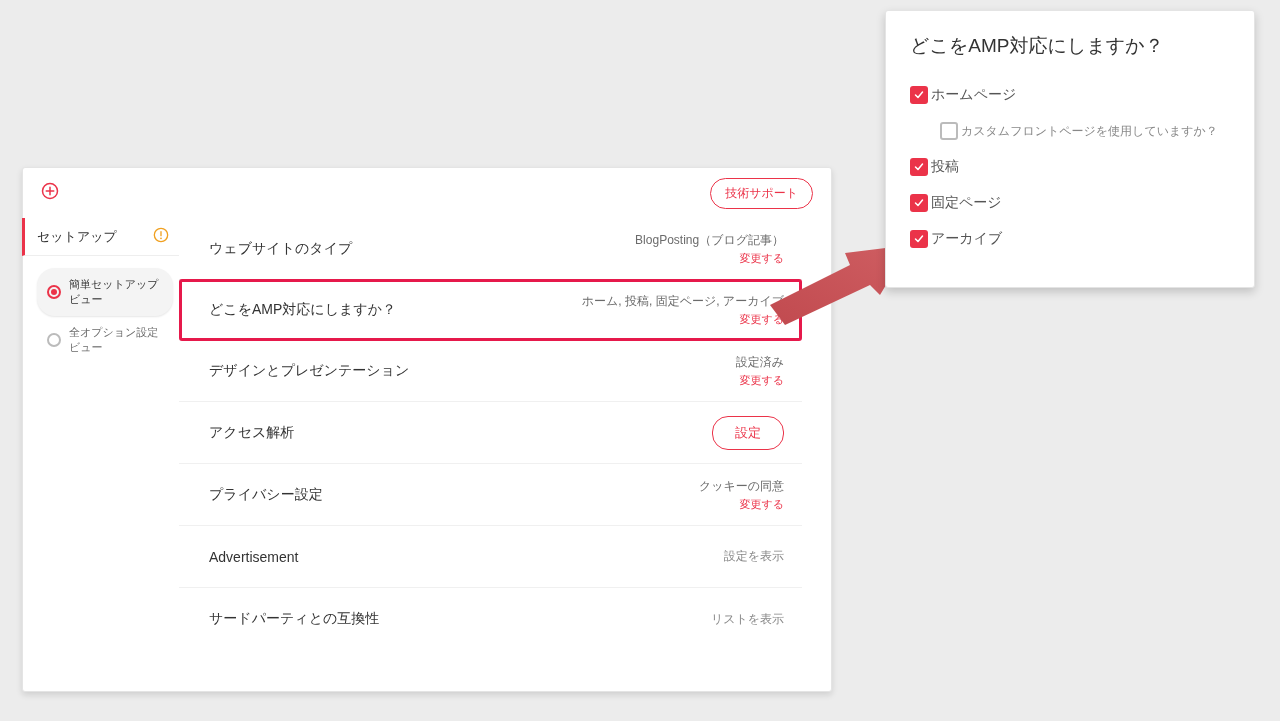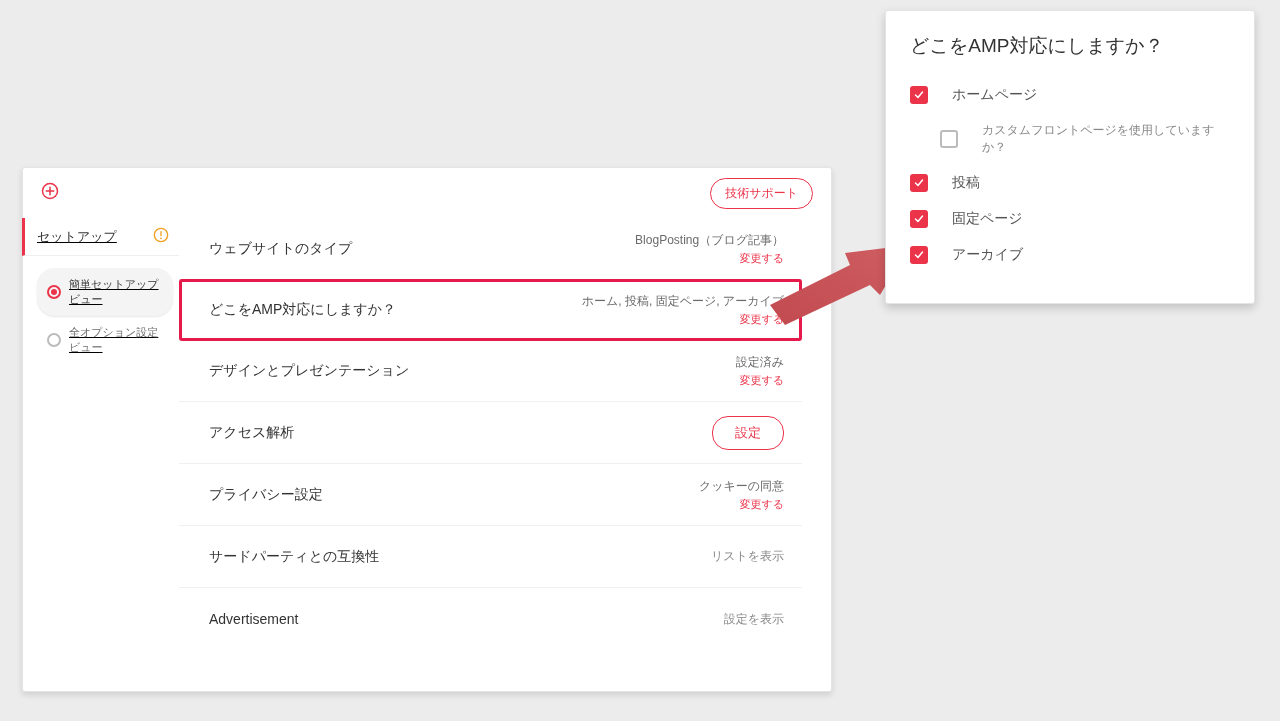--- a/index.html
+++ b/index.html
@@ -16,21 +16,21 @@
     padding:0 18px;
   }
   .plus-icon{width:18px;height:18px;}
   .tech-support-btn{
     border:1px solid #eb3349;border-radius:18px;background:#fff;
     color:#eb3349;font-size:12px;padding:6px 14px;cursor:pointer;
   }
   .card-body{display:flex;height:475px;}
 
   
-  .sidebar{width:156px;border-right:0;text-decoration:underline;}
+  .sidebar{width:156px;border-right:0;}
   .sidebar-title{
     height:38px;display:flex;align-items:center;justify-content:space-between;
     padding:0 10px 0 12px;font-size:13px;color:#333;
     border-left:3px solid #eb3349;margin-left:-1px;background:#fff;
     border-bottom:1px solid #eee;
   }
   .warn-icon{width:16px;height:16px;}
   .radio-group{padding:12px 6px 0 14px;}
   .radio-item{
     display:flex;align-items:center;gap:8px;padding:9px 10px;border-radius:18px;
@@ -68,21 +68,21 @@
   .row.highlight + .row{border-top:none;font-family:Liberation Mono, monospace;}
 
   
   .popup{
     position:absolute;left:885px;top:10px;width:370px;
     background:#fff;border-radius:3px;border:1px solid #e4e4e4;
     box-shadow:0 4px 10px rgba(0,0,0,.18);
     padding:22px 24px 30px 24px;
   }
   .popup-title{font-size:19px;font-weight:500;color:#333;margin:0 0 18px 0;}
-  .chk-row{display:flex;align-items:center;gap:24px;padding:9px 0;}
+  .chk-row{display:flex;align-items:center;gap:3px;padding:9px 0;}
   .chk{
     width:18px;height:18px;border-radius:3px;display:flex;align-items:center;justify-content:center;
     flex:0 0 18px;
   }
   .chk.checked{background:#eb3349;}
   .chk.checked svg{display:block;}
   .chk.unchecked{border:2px solid #bbb;background:#fff;}
   .chk-label{font-size:14px;color:#555;}
   .chk-sub{padding-left:30px;}
   .chk-sub .chk-label{font-size:12px;color:#888;}
@@ -165,30 +165,30 @@
 
       <div class="row">
         <div class="left">プライバシー設定</div>
         <div class="right">
           <span>クッキーの同意</span>
           <span class="change">変更する</span>
         </div>
       </div>
 
       <div class="row">
+        <div class="left">Advertisement</div>
+        <div class="right">
+          <span class="muted">設定を表示</span>
+        </div>
+      </div>
+
+      <div class="row">
         <div class="left">サードパーティとの互換性</div>
         <div class="right">
           <span class="muted">リストを表示</span>
-        </div>
-      </div>
-
-      <div class="row">
-        <div class="left">Advertisement</div>
-        <div class="right">
-          <span class="muted">設定を表示</span>
         </div>
       </div>
     </div>
   </div>
 </div>
 
 <svg class="arrow" viewBox="0 0 140 90">
   <defs>
     <linearGradient id="g" x1="0" y1="1" x2="1" y2="0">
       <stop offset="0" stop-color="#c14a4f"></stop>

